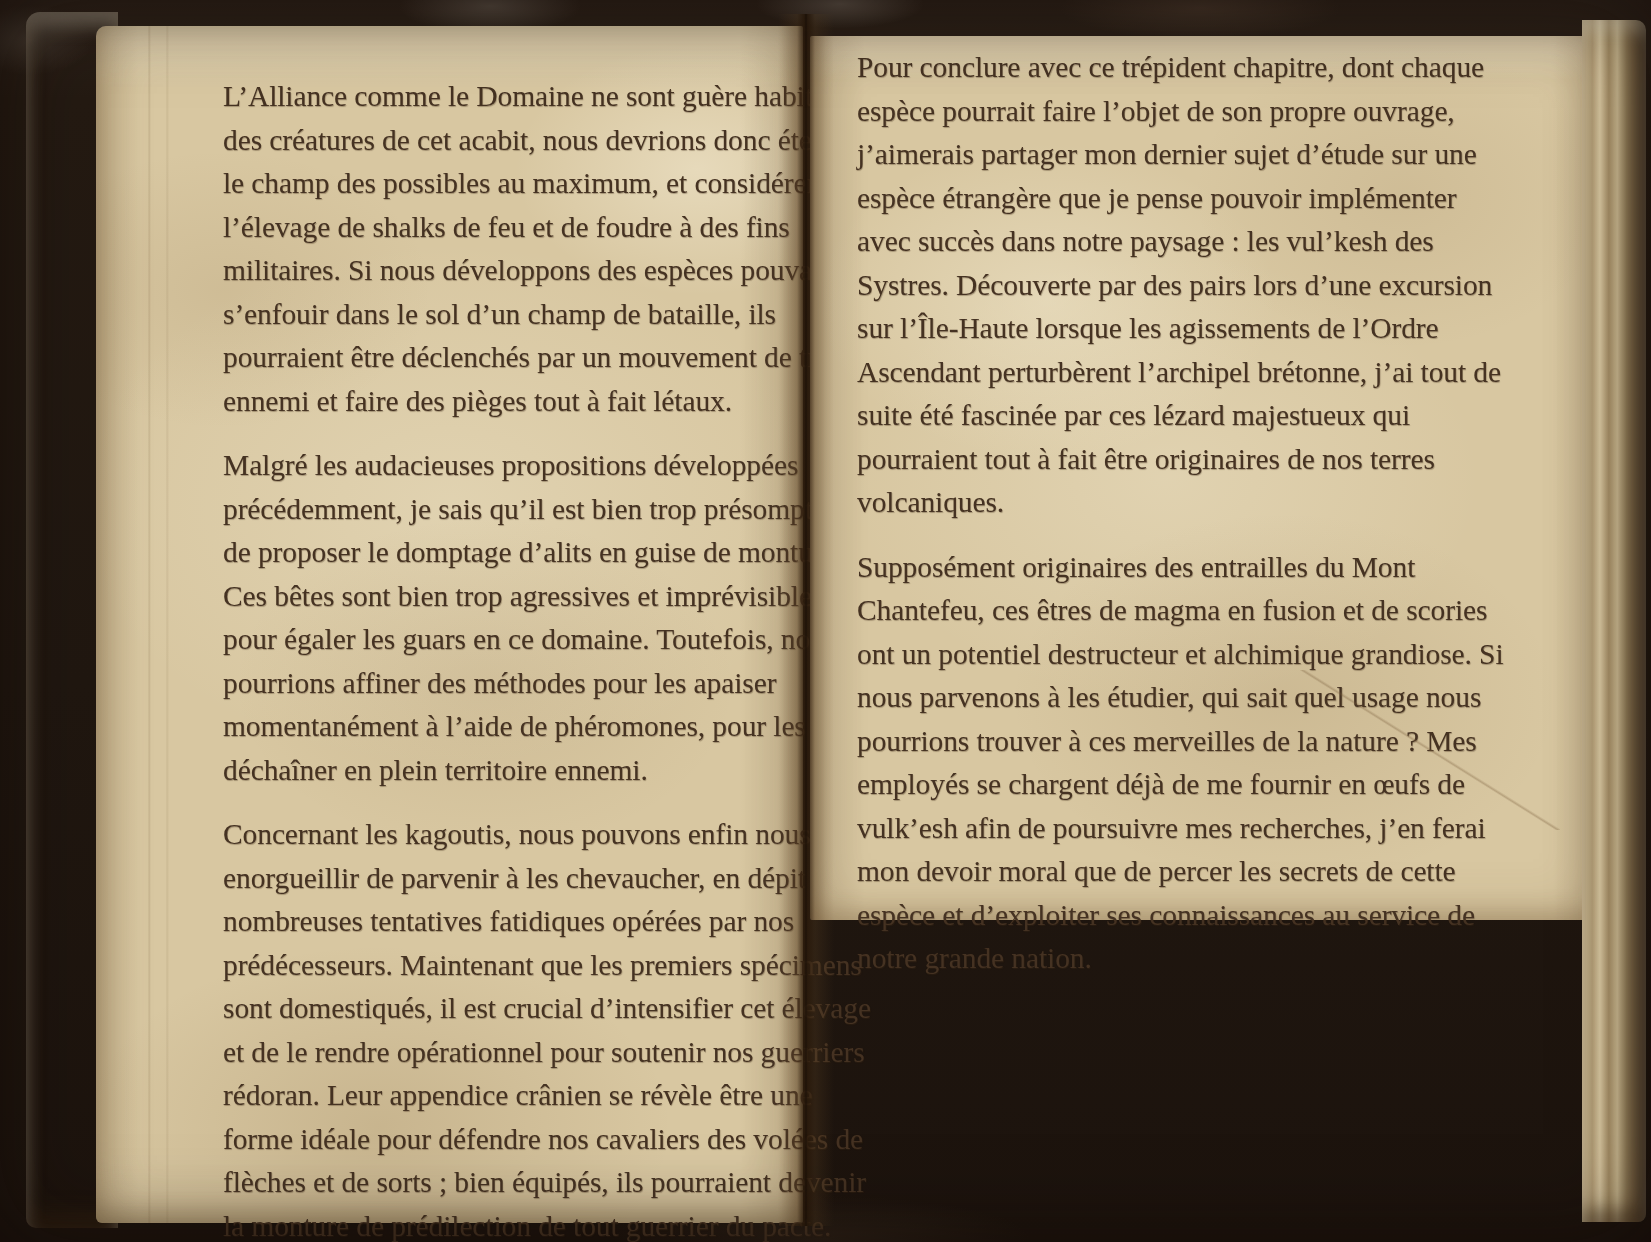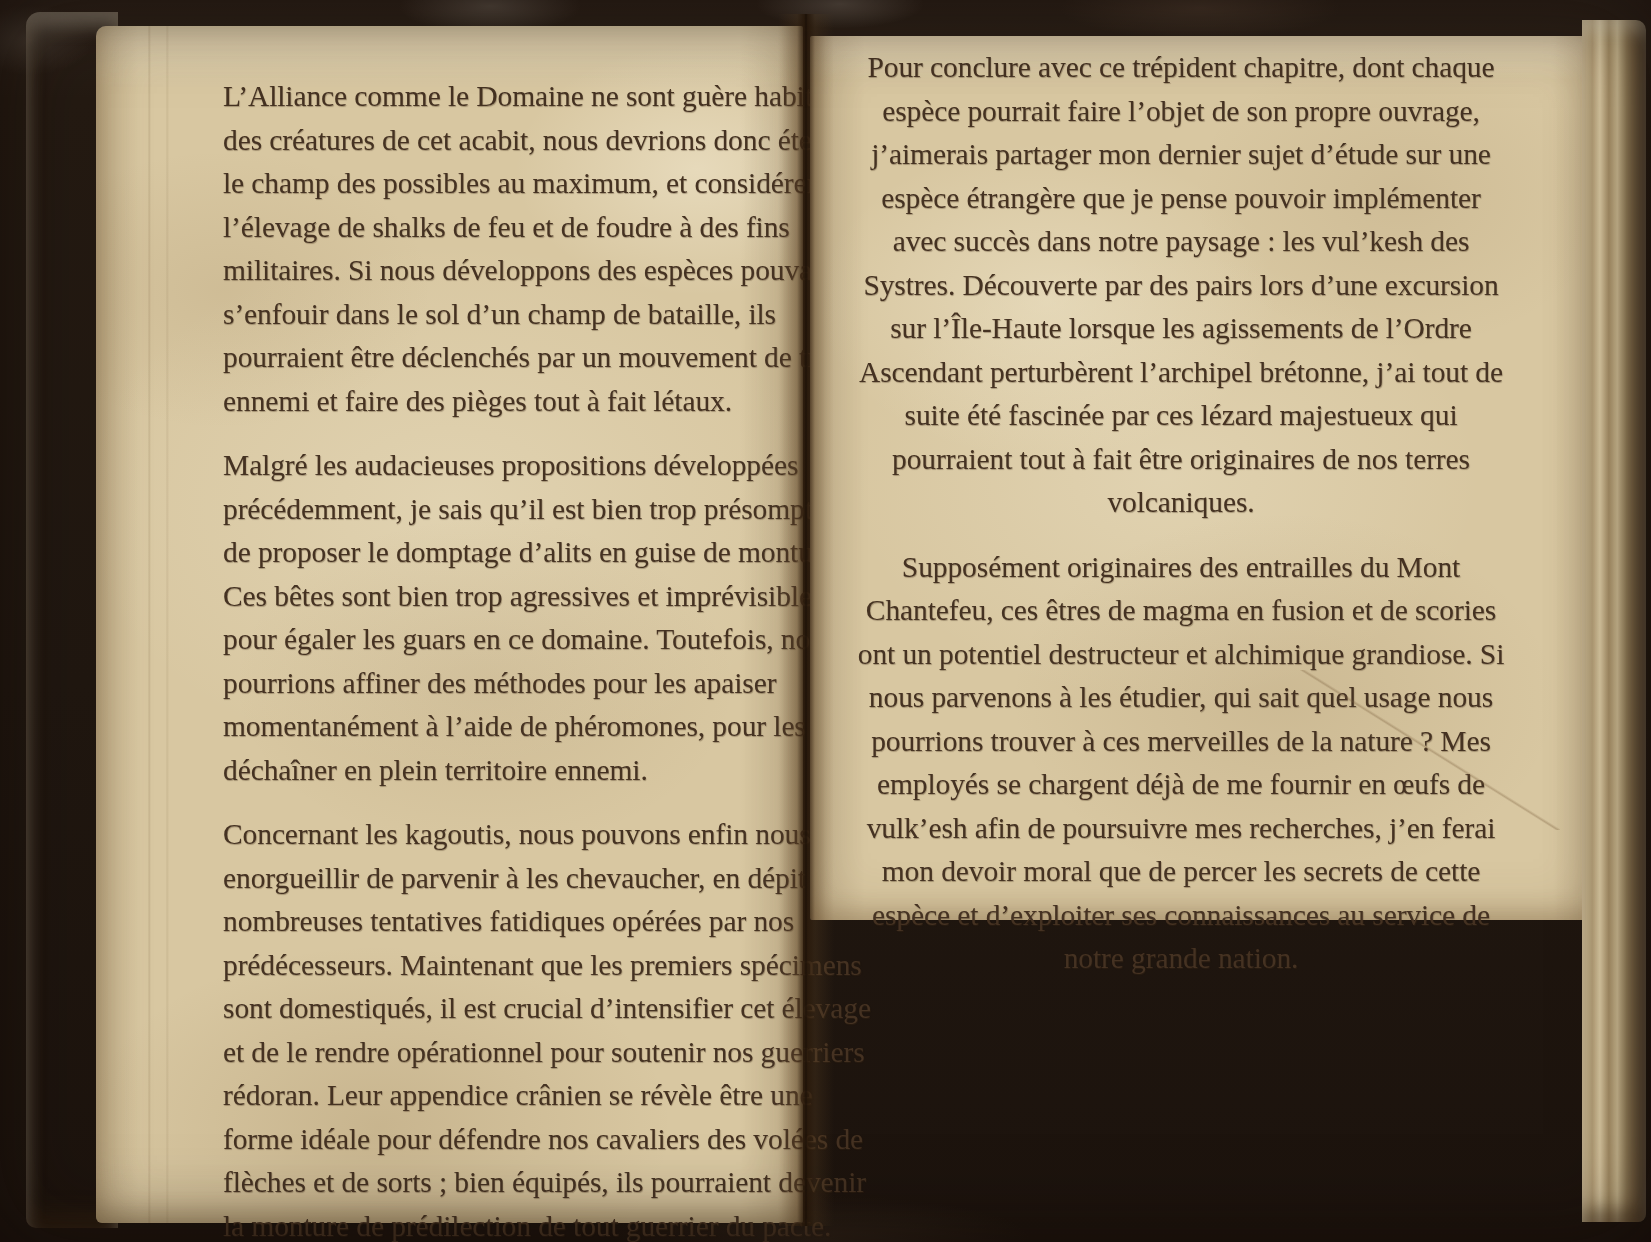--- a/index.html
+++ b/index.html
@@ -103,21 +103,20 @@
     background-image:
       linear-gradient(to right, rgba(55,35,15,0.30) 0%, rgba(55,35,15,0.10) 2%, transparent 7%),
       linear-gradient(to right, transparent 94%, rgba(90,65,35,0.20) 100%),
       linear-gradient(to bottom, rgba(250,244,224,0.38) 0%, transparent 5%),
       radial-gradient(ellipse 320px 220px at 30% 30%, rgba(246,238,214,0.40), transparent 72%),
       radial-gradient(ellipse 300px 220px at 75% 18%, rgba(125,95,55,0.10), transparent 70%),
       radial-gradient(ellipse 380px 260px at 60% 75%, rgba(120,90,50,0.12), transparent 72%),
       radial-gradient(ellipse 420px 300px at 45% 50%, rgba(244,236,212,0.30), transparent 75%);
     box-shadow: inset 0 0 55px rgba(100,72,38,0.28),
                 inset 0 -8px 22px rgba(95,68,35,0.26);
-    text-align: center;
   }
   
   .page.right-page::after {
     content: "";
     position: absolute;
     right: 40px; bottom: 90px;
     width: 260px; height: 160px;
     background: linear-gradient(32deg, transparent 49.4%, rgba(120,92,58,0.35) 50%, transparent 50.8%);
     pointer-events: none;
   }

